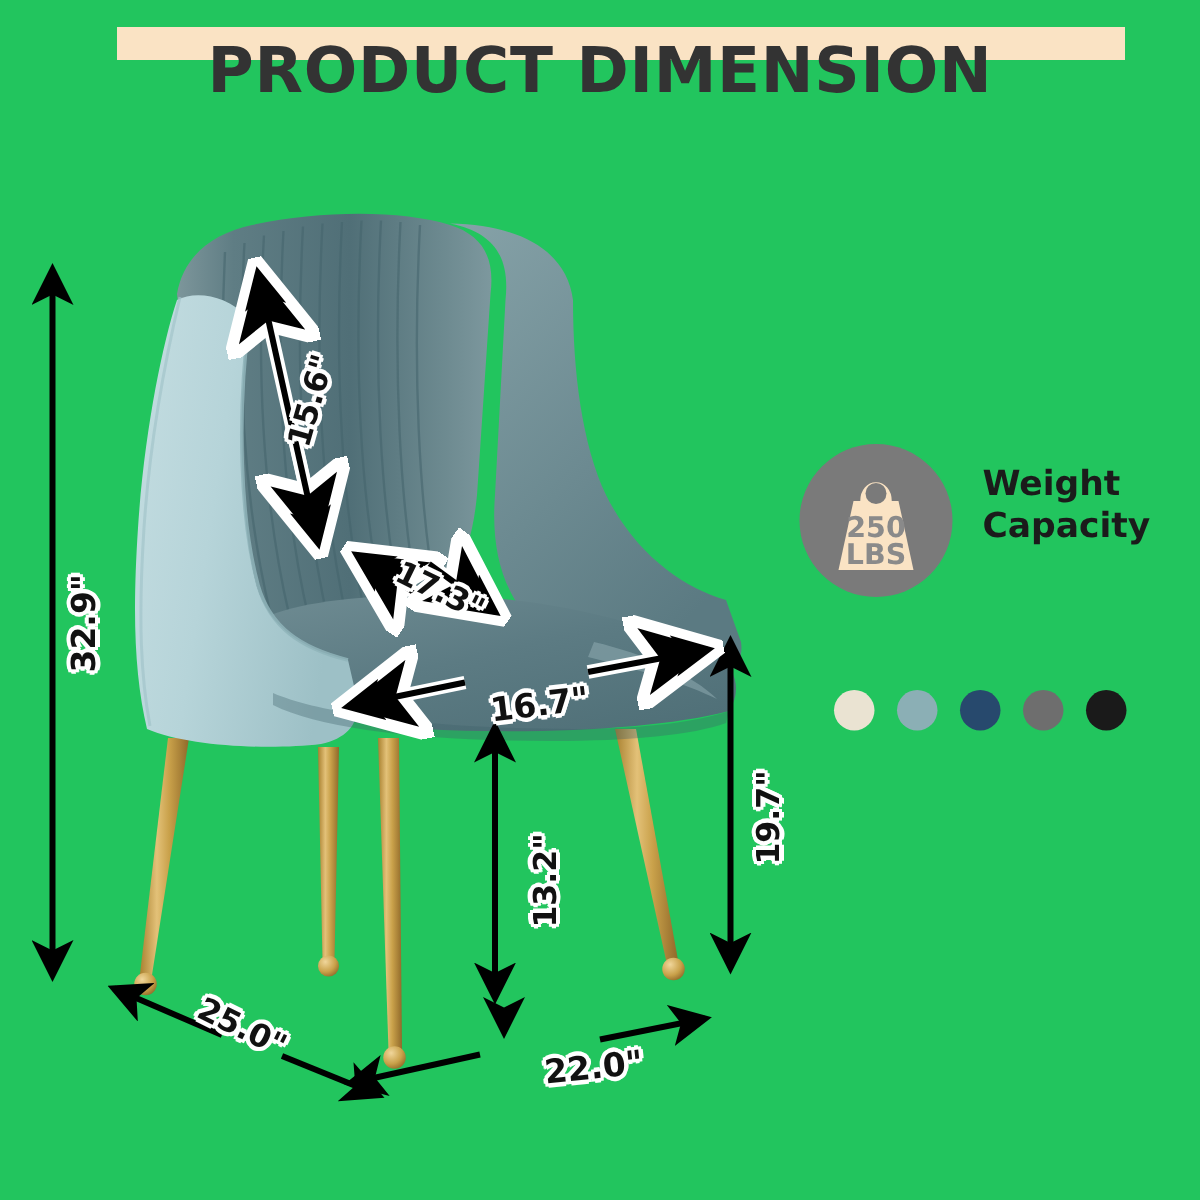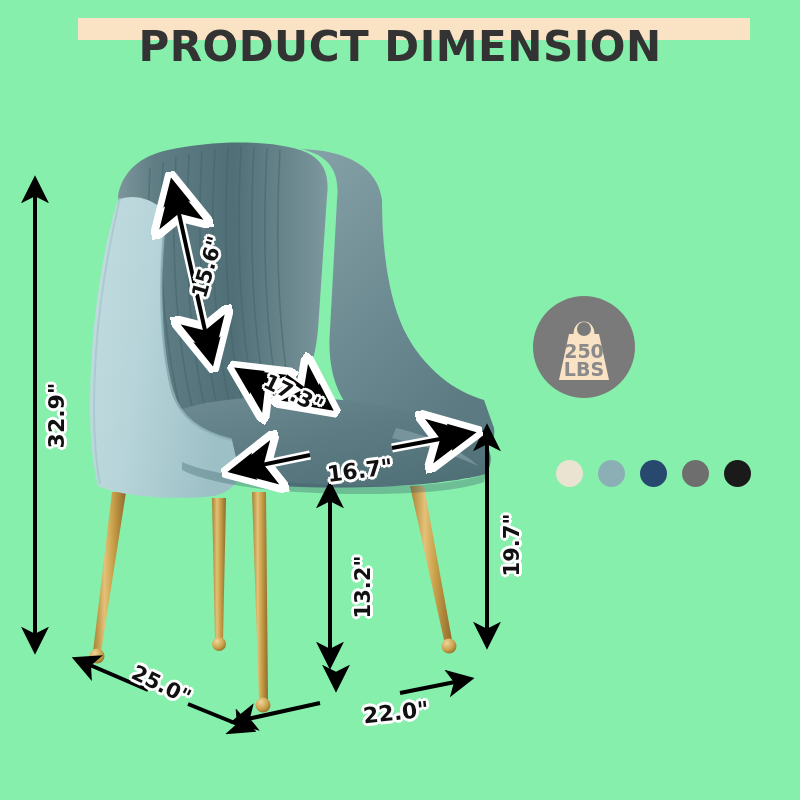--- a/index.html
+++ b/index.html
@@ -1,21 +1,21 @@
 <!DOCTYPE html>
 <html><head>
 <meta charset="utf-8">
 <style>
   html,body{margin:0;padding:0;}
   body{
     width:800px;height:800px;background:#ffffff;overflow:hidden;
     font-family:"Liberation Sans","DejaVu Sans",sans-serif;
     -webkit-font-smoothing:antialiased;
   }
-  #page{position:relative;width:800px;height:800px;background:#86efac;}
+  #page{position:relative;width:800px;height:800px;background:#22c55e;}
 
   
   .banner{
     position:absolute;left:78px;top:18px;width:672px;height:22px;
     background:#fae3c4;
   }
   .title{
     position:absolute;left:0;top:22px;width:800px;text-align:center;
     font-size:42px;font-weight:bold;letter-spacing:.5px;color:#333333;
     font-family:"DejaVu Sans","Liberation Sans",sans-serif;
@@ -228,20 +228,24 @@
 
   <div class="weight-block">
     <div class="weight-circle" style="background: rgb(122, 122, 122);"></div>
     <svg width="102" height="102" viewBox="0 0 102 102" style="position:absolute;left:0;top:0;">
       <path d="M36,38 L66,38 L76,84 L26,84 Z" fill="#fae3c4"></path>
       <path d="M44,38 C44,26 58,26 58,38" fill="none" stroke="#fae3c4" stroke-width="7"></path>
       <circle cx="51" cy="33" r="7" fill="#7a7a7a"></circle>
       <text x="51" y="62" text-anchor="middle" font-family="DejaVu Sans, Liberation Sans, sans-serif" font-size="19" font-weight="bold" fill="#8a8a8a">250</text>
       <text x="51" y="80" text-anchor="middle" font-family="DejaVu Sans, Liberation Sans, sans-serif" font-size="19" font-weight="bold" fill="#8a8a8a">LBS</text>
     </svg>
+    <div class="weight-text">
+      <div>Weight</div>
+      <div>Capacity</div>
+    </div>
   </div>
 
   <div class="swatches">
     <div class="swatch" style="left: 0px; background: rgb(234, 227, 210);"></div>
     <div class="swatch" style="left: 42px; background: rgb(139, 175, 181);"></div>
     <div class="swatch" style="left: 84px; background: rgb(39, 73, 109);"></div>
     <div class="swatch" style="left: 126px; background: rgb(110, 110, 110);"></div>
     <div class="swatch" style="left: 168px; background: rgb(26, 26, 26);"></div>
   </div>
 

